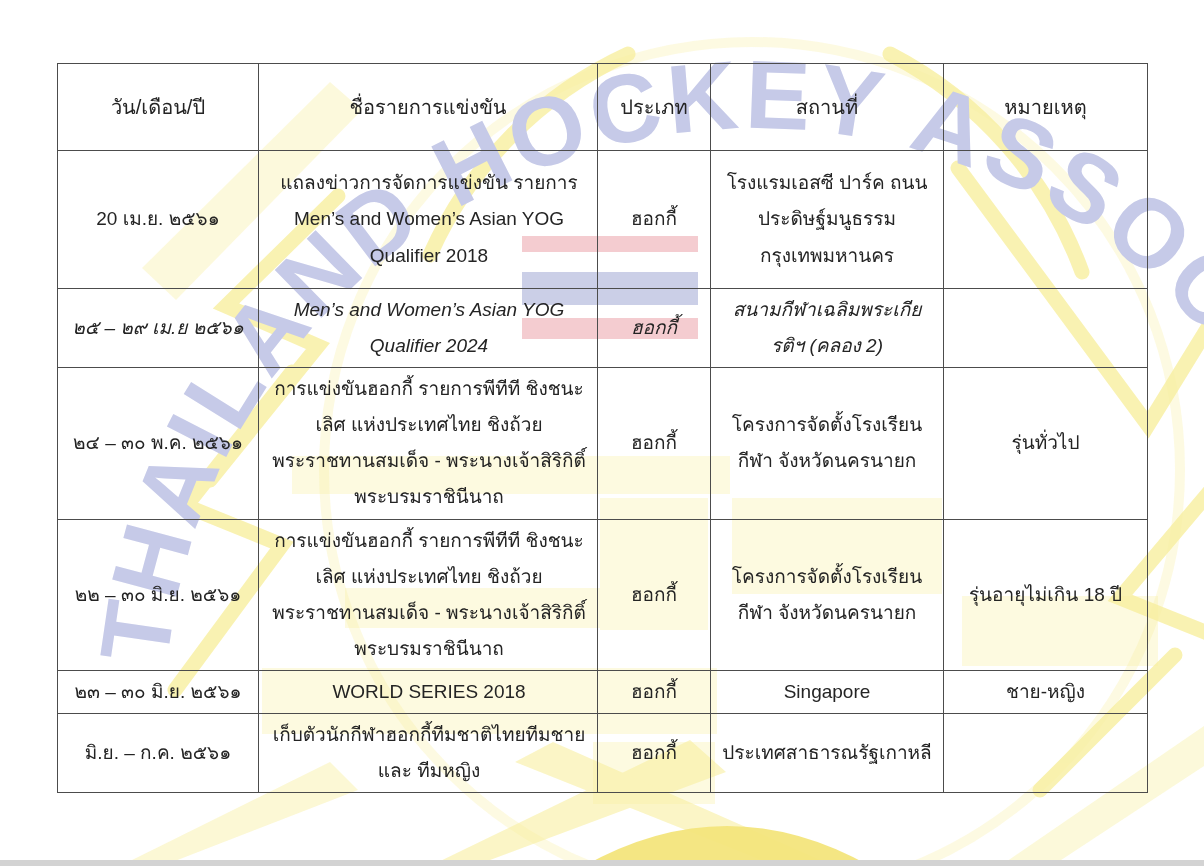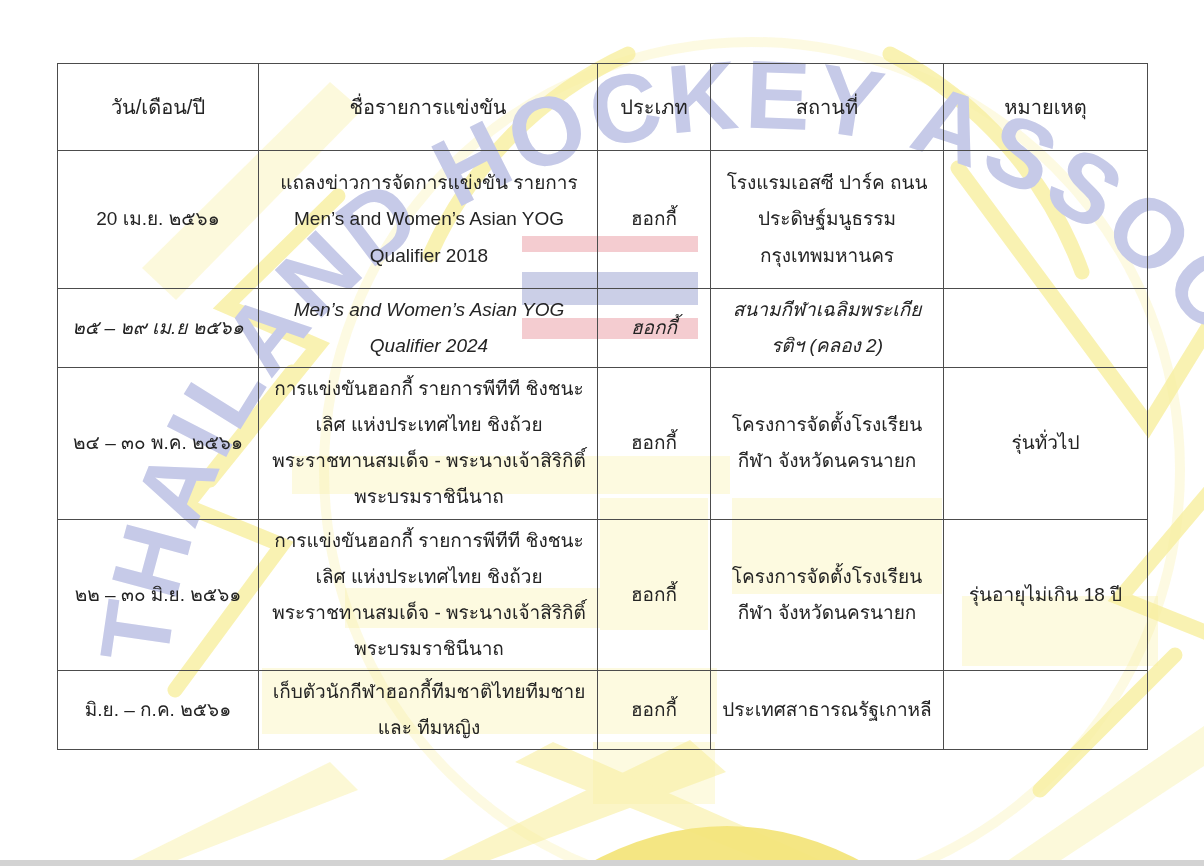--- a/index.html
+++ b/index.html
@@ -126,20 +126,27 @@
 
 
   <tr class="h97">
     <td>๒๒ – ๓๐ มิ.ย. ๒๕๖๑</td>
     <td class="name">การแข่งขันฮอกกี้ รายการพีทีที ชิงชนะเลิศ แห่งประเทศไทย ชิงถ้วยพระราชทานสมเด็จ - พระนางเจ้าสิริกิติ์ พระบรมราชินีนาถ</td>
     <td>ฮอกกี้</td>
     <td>โครงการจัดตั้งโรงเรียนกีฬา จังหวัดนครนายก</td>
     <td>รุ่นอายุไม่เกิน 18 ปี</td>
   </tr>
 
+  <tr class="h38">
+    <td>๒๓ – ๓๐ มิ.ย. ๒๕๖๑</td>
+    <td class="name">WORLD SERIES 2018</td>
+    <td>ฮอกกี้</td>
+    <td>Singapore</td>
+    <td>ชาย-หญิง</td>
+  </tr>
 
 
   <tr class="h70">
     <td>มิ.ย. – ก.ค. ๒๕๖๑</td>
     <td class="name">เก็บตัวนักกีฬาฮอกกี้ทีมชาติไทยทีมชายและ ทีมหญิง</td>
     <td>ฮอกกี้</td>
     <td>ประเทศสาธารณรัฐเกาหลี</td>
     <td></td>
   </tr>
 

